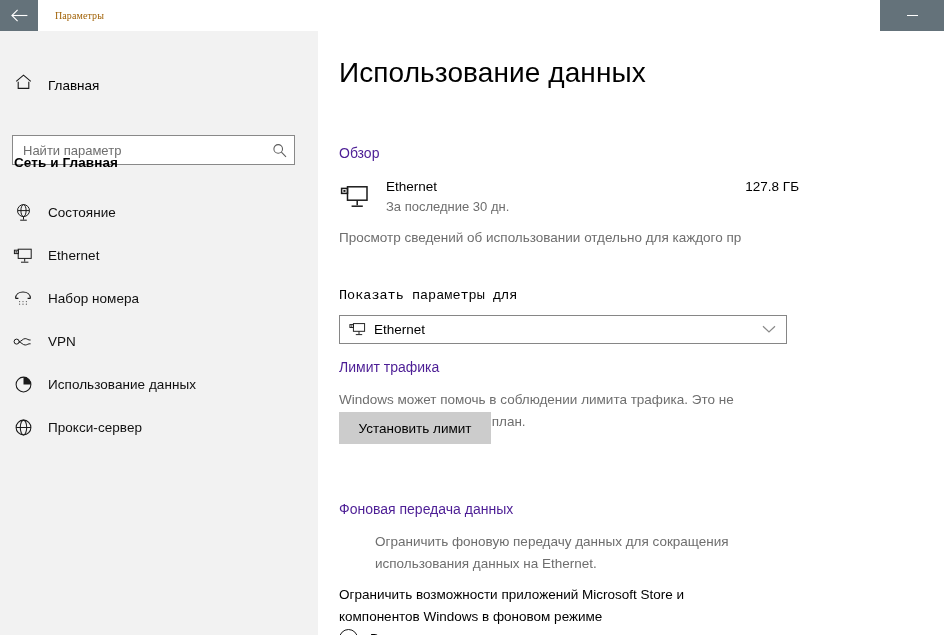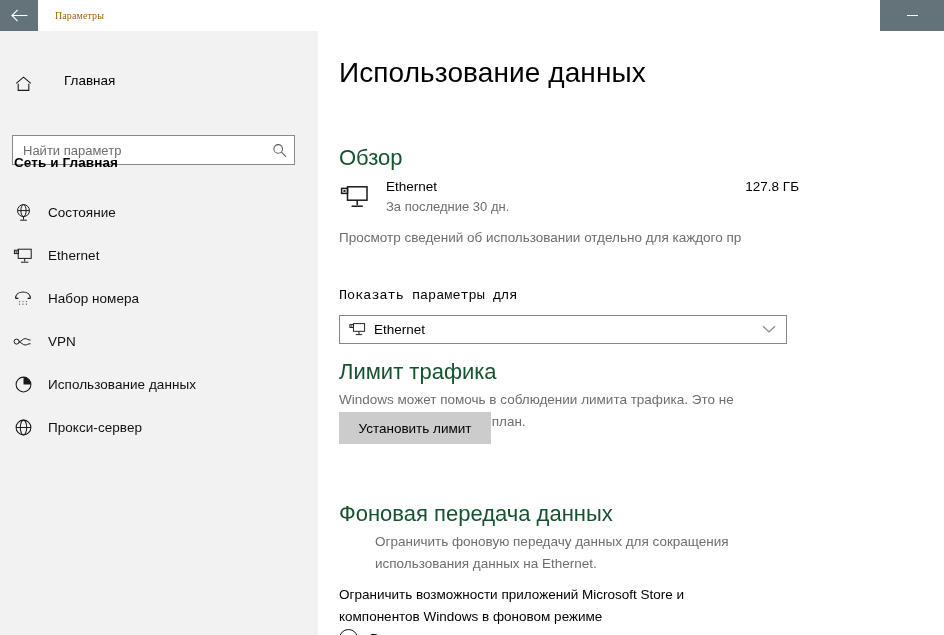--- a/index.html
+++ b/index.html
@@ -39,24 +39,23 @@
     cursor: pointer;
   }
   .min-glyph { width: 11px; height: 1px; background: #ffffff; display: block; }
 
   
   .sidebar {
     position: absolute; left: 0; top: 31px; width: 318px; height: 604px;
     background: #f2f2f2;
   }
   .home-row {
-    position: absolute; left: 0; top: 42px; width: 318px; height: 34px;
-    display: flex; align-items: flex-start; padding-left: 12px;
-    cursor: pointer;
-    gap: 16px;
+    position: absolute; left: 0; top: 28px; width: 318px; height: 34px;
+    display: flex; align-items: flex-end; padding-left: 12px;
+    cursor: pointer;
   }
   .home-row .ico { width: 22px; height: 22px; display: flex; align-items: center; justify-content: center; margin-right: 14px; }
   .home-row .lbl { font-size: 13.5px; color: #000000; }
 
   .search-box {
     position: absolute; left: 12px; top: 104px; width: 283px; height: 30px;
     background: #ffffff; border: 1px solid #898989;
     display: flex; cursor: text;
   }
   .search-input {
@@ -92,21 +91,21 @@
   .content {
     position: absolute; left: 318px; top: 31px; width: 626px; height: 604px;
     background: #ffffff; overflow: hidden;
   }
   .page-title {
     position: absolute; left: 21px; top: 26px;
     font-size: 28px; font-weight: normal; color: #000000; letter-spacing: 0.1px;
   }
   .h2 {
     position: absolute; left: 21px;
-    font-size: 22px; font-weight: normal; color: #14532d;
+    font-size: 14px; font-weight: normal; color: #4c1d95;
   }
   .h2.overview { top: 114px; }
   .h2.limit { top: 328px; }
   .h2.background { top: 470px; }
 
   .overview-row {
     position: absolute; left: 21px; top: 148px; width: 440px; height: 42px;
   }
   .overview-icon {
     position: absolute; left: 0; top: 6px; width: 32px; height: 28px;

